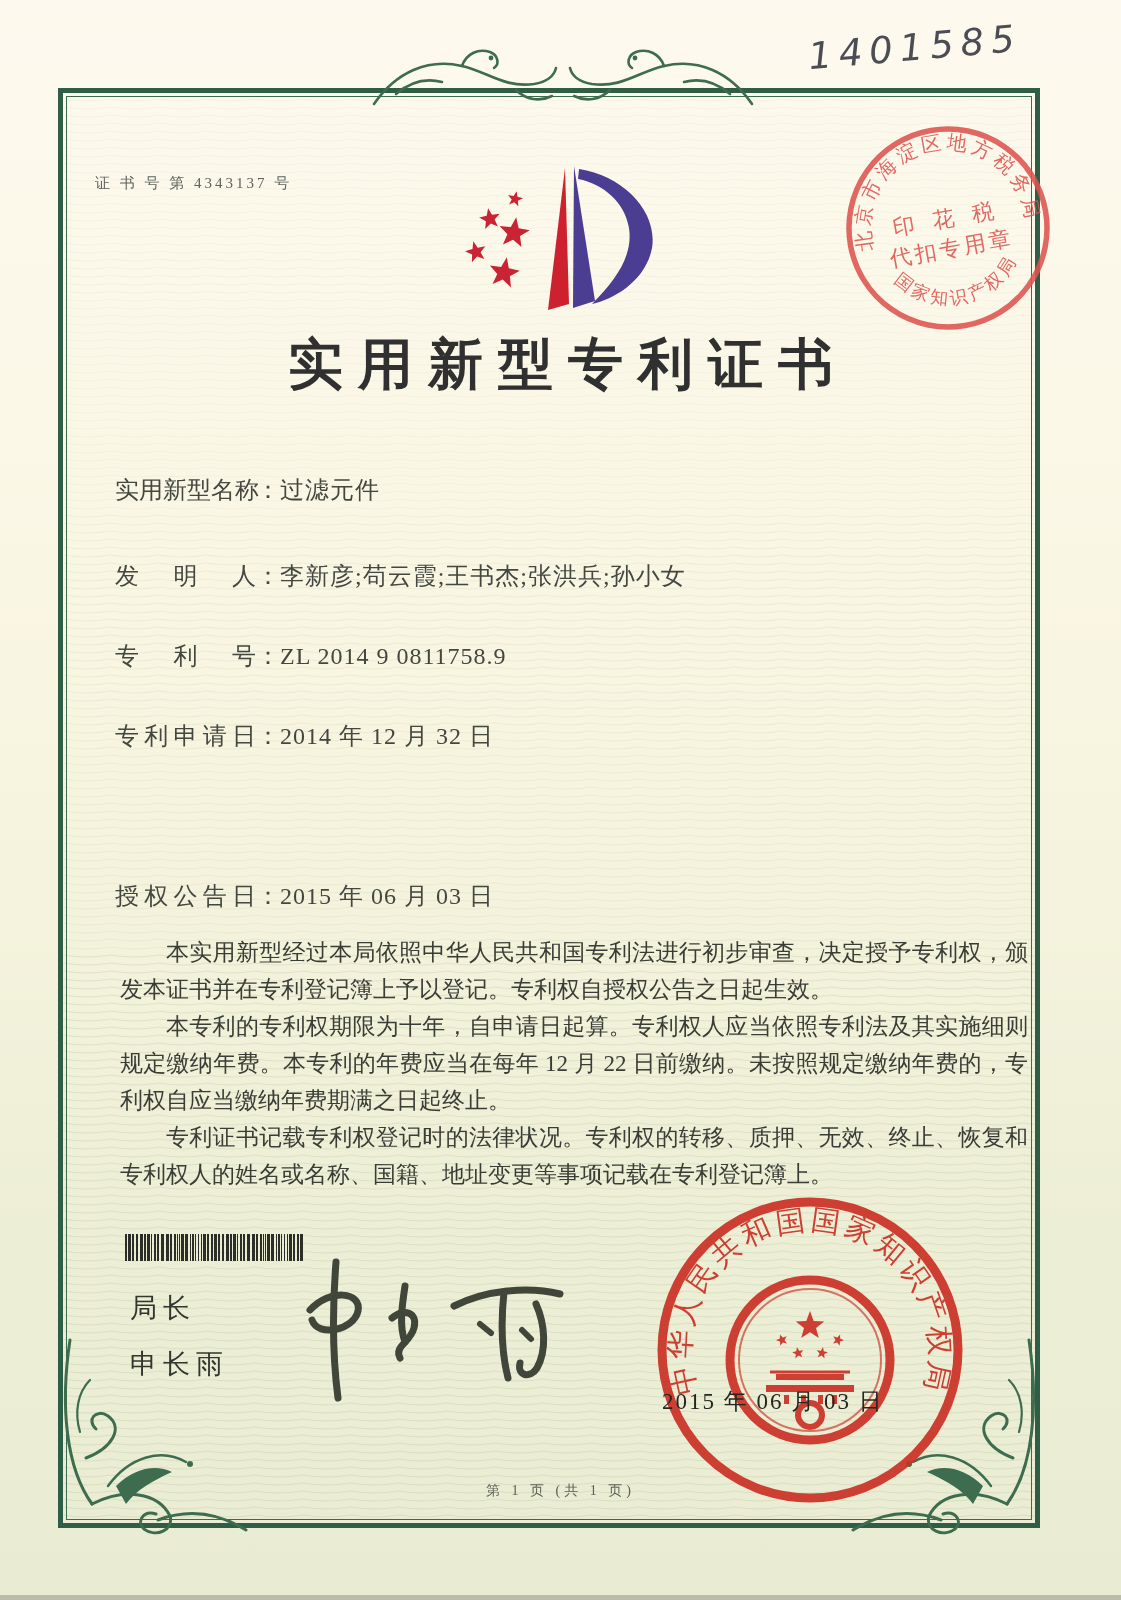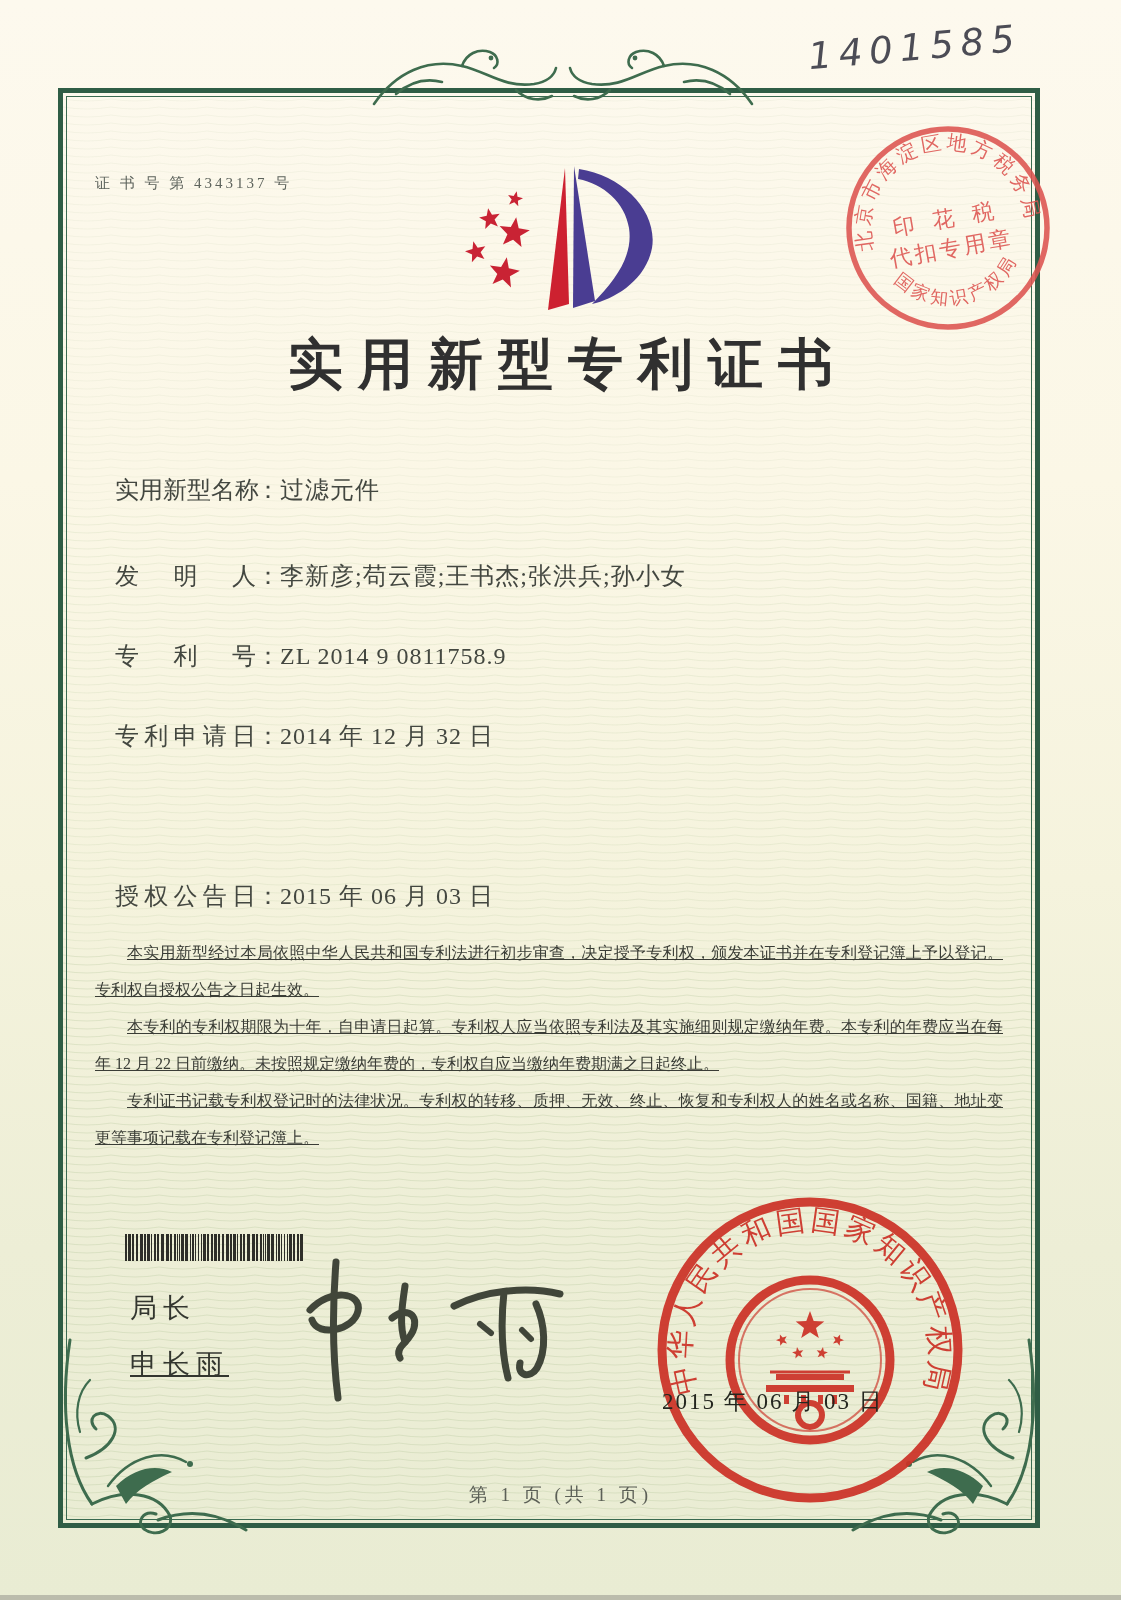--- a/index.html
+++ b/index.html
@@ -24,35 +24,35 @@
   .title{
     position:absolute;left:0;top:328px;width:1121px;text-align:center;
     font-size:55px;font-weight:bold;letter-spacing:15px;text-indent:15px;color:#303030;
   }
   
   .field{position:absolute;left:115px;font-size:24px;color:#434740;white-space:nowrap;}
   .field-label{display:inline-block;width:141px;text-align:justify;text-align-last:justify;vertical-align:top;}
   .field-colon{display:inline-block;width:24px;}
   .field-value{letter-spacing:1px;}
   
-  .body-text{position:absolute;left:95px;top:934px;width:908px;font-size:16px;line-height:37px;text-align:justify;color:#3a3d36;text-decoration:underline;}
+  .body-text{position:absolute;left:120px;top:934px;width:908px;font-size:23px;line-height:37px;text-align:justify;color:#3a3d36;}
   .body-text p{margin:0;text-indent:2em;}
   
   .barcode{position:absolute;left:125px;top:1234px;width:290px;height:27px;font-size:0;white-space:nowrap;overflow:hidden;}
   .barcode i{display:inline-block;height:100%;background:#2e2e29;}
   
   .issuer-title{position:absolute;left:130px;top:1290px;font-family:"Liberation Sans","DejaVu Sans",sans-serif;font-size:27px;color:#33362f;letter-spacing:6px;}
-  .issuer-name{position:absolute;left:130px;top:1346px;font-family:"Liberation Sans","DejaVu Sans",sans-serif;font-size:27px;color:#33362f;letter-spacing:6px;text-decoration:underline;}
+  .issuer-name{position:absolute;left:130px;top:1346px;font-family:"Liberation Sans","DejaVu Sans",sans-serif;font-size:27px;color:#33362f;letter-spacing:6px;}
   .signature{position:absolute;left:272px;top:1248px;z-index:7;}
   
   .grant-seal{position:absolute;left:650px;top:1190px;z-index:5;opacity:.93;}
   .seal-date{position:absolute;left:662px;top:1386px;z-index:6;font-size:23px;letter-spacing:2px;color:#24261f;}
   .tax-stamp{position:absolute;left:836px;top:116px;opacity:.88;}
   
-  .footer{position:absolute;left:0;top:1482px;width:1121px;text-align:center;font-size:19px;letter-spacing:4px;color:#5c6057;}
+  .footer{position:absolute;left:0;top:1482px;width:1121px;text-align:center;font-size:14px;letter-spacing:4px;color:#5c6057;}
   
   .orn{position:absolute;pointer-events:none;}
   .scan-edge{position:absolute;left:0;bottom:0;width:100%;height:5px;background:#95958c;opacity:.55;}
 </style>
 </head>
 <body>
 
 <div class="page">
 
   <svg id="guilloche" width="972" height="1430">

